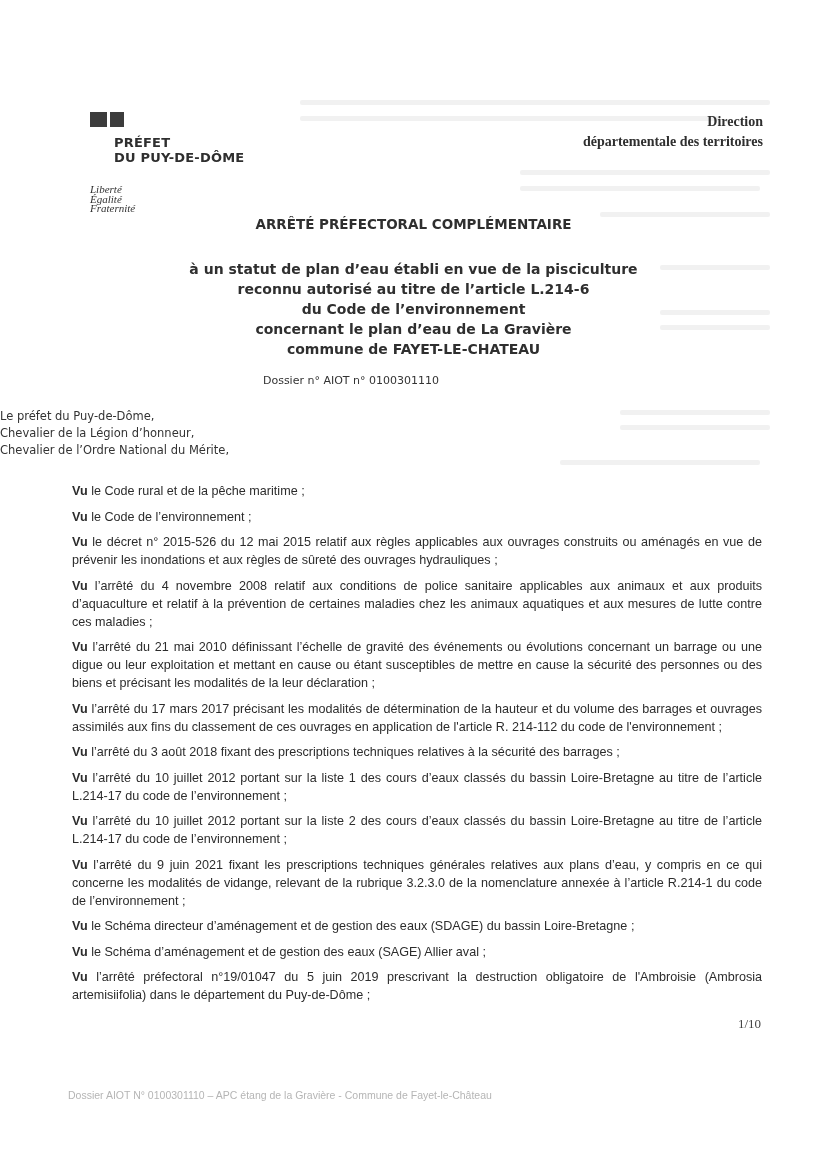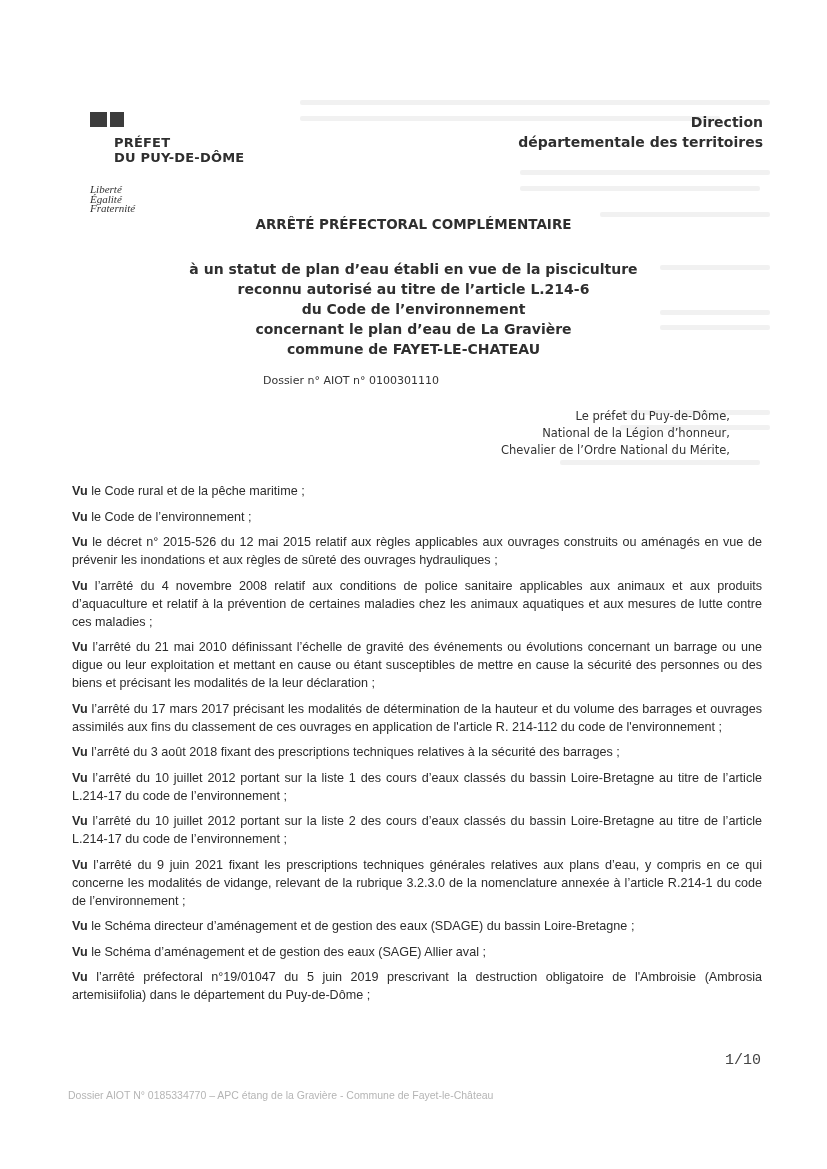--- a/index.html
+++ b/index.html
@@ -26,48 +26,48 @@
     .logo .prefet {
       margin-top: 8px; font-family: "DejaVu Sans", sans-serif; font-weight: bold;
       font-size: 13px; line-height: 15px; color: #2f2f2f; letter-spacing: 0.2px; margin-left: 24px;
     }
     .logo .motto {
       margin-top: 20px; font-family: Liberation Serif, serif; font-style: italic;
       font-size: 11px; line-height: 9.5px; color: #333;
     }
     .direction {
       position: absolute; right: 64px; top: 112px; text-align: right;
-      font-weight: bold; font-size: 14px; line-height: 20px; color: #2f2f2f;
+      font-weight: bold; font-size: 14px; line-height: 20px; color: #2f2f2f; font-family: Liberation Serif, serif;
     }
     .title {
       position: absolute; left: 0; width: 827px; top: 216px; text-align: center;
       font-weight: bold; font-size: 13.5px; color: #2f2f2f;
     }
     .subtitle {
       position: absolute; left: 0; width: 827px; top: 259px; text-align: center;
       font-weight: bold; font-size: 14px; line-height: 20px; color: #2f2f2f;
     }
     .dossier {
       position: absolute; left: 0; width: 702px; top: 374px; text-align: center;
       font-size: 11px; color: #333;
     }
     .prefet-block {
-      position: absolute; left: 0; width: 730px; top: 408px; text-align: right;
+      position: absolute; left: 0; width: 730px; top: 408px; text-align: left;
       font-size: 11.5px; line-height: 17px; color: #333;
     }
     .vus {
       position: absolute; left: 72px; top: 482px; width: 690px;
       font-family: "Liberation Sans", sans-serif; font-size: 12.6px; line-height: 18px;
       color: #2c2c2c;
     }
     .vu { margin: 0 0 7.5px 0; text-align: justify; }
     .vu b { font-weight: bold; }
     .pagenum {
-      position: absolute; right: 66px; top: 1052px; font-size: 15px; color: #444;
-      font-family: Liberation Mono, monospace;
+      position: absolute; right: 66px; top: 1016px; font-size: 13px; color: #444;
+      font-family: Liberation Serif, serif;
     }
     .footer {
       position: absolute; left: 68px; top: 1089px; font-size: 10.5px; color: #b5b5b5;
       font-family: "Liberation Sans", sans-serif;
     }
   </style>
 </head>
 <body>
 
 <div class="bleed">
@@ -113,34 +113,34 @@
   <div>reconnu autorisé au titre de l’article L.214-6</div>
   <div>du Code de l’environnement</div>
   <div>concernant le plan d’eau de La Gravière</div>
   <div>commune de FAYET-LE-CHATEAU</div>
 </div>
 
 <div class="dossier">Dossier n°  AIOT n° 0100301110</div>
 
 <div class="prefet-block">
   <div>Le préfet du Puy-de-Dôme,</div>
-  <div>National de la Légion d’honneur,</div>
+  <div>Chevalier de la Légion d’honneur,</div>
   <div>Chevalier de l’Ordre National du Mérite,</div>
 </div>
 
 <div class="vus">
   <p class="vu"><b>Vu</b> <span>le Code rural et de la pêche maritime ;</span></p>
   <p class="vu"><b>Vu</b> <span>le Code de l’environnement ;</span></p>
   <p class="vu"><b>Vu</b> <span>le décret n° 2015-526 du 12 mai 2015 relatif aux règles applicables aux ouvrages construits ou aménagés en vue de prévenir les inondations et aux règles de sûreté des ouvrages hydrauliques ;</span></p>
   <p class="vu"><b>Vu</b> <span>l’arrêté du 4 novembre 2008 relatif aux conditions de police sanitaire applicables aux animaux et aux produits d’aquaculture et relatif à la prévention de certaines maladies chez les animaux aquatiques et aux mesures de lutte contre ces maladies ;</span></p>
   <p class="vu"><b>Vu</b> <span>l’arrêté du 21 mai 2010 définissant l’échelle de gravité des événements ou évolutions concernant un barrage ou une digue ou leur exploitation et mettant en cause ou étant susceptibles de mettre en cause la sécurité des personnes ou des biens et précisant les modalités de la leur déclaration ;</span></p>
   <p class="vu"><b>Vu</b> <span>l’arrêté du 17 mars 2017 précisant les modalités de détermination de la hauteur et du volume des barrages et ouvrages assimilés aux fins du classement de ces ouvrages en application de l'article R. 214-112 du code de l'environnement ;</span></p>
   <p class="vu"><b>Vu</b> <span>l’arrêté du 3 août 2018 fixant des prescriptions techniques relatives à la sécurité des barrages ;</span></p>
   <p class="vu"><b>Vu</b> <span>l’arrêté du 10 juillet 2012 portant sur la liste 1 des cours d’eaux classés du bassin Loire-Bretagne au titre de l’article L.214-17 du code de l’environnement ;</span></p>
   <p class="vu"><b>Vu</b> <span>l’arrêté du 10 juillet 2012 portant sur la liste 2 des cours d’eaux classés du bassin Loire-Bretagne au titre de l’article L.214-17 du code de l’environnement ;</span></p>
   <p class="vu"><b>Vu</b> <span>l’arrêté du 9 juin 2021 fixant les prescriptions techniques générales relatives aux plans d’eau, y compris en ce qui concerne les modalités de vidange, relevant de la rubrique 3.2.3.0 de la nomenclature annexée à l’article R.214-1 du code de l’environnement ;</span></p>
   <p class="vu"><b>Vu</b> <span>le Schéma directeur d’aménagement et de gestion des eaux (SDAGE) du bassin Loire-Bretagne ;</span></p>
   <p class="vu"><b>Vu</b> <span>le Schéma d’aménagement et de gestion des eaux (SAGE) Allier aval ;</span></p>
   <p class="vu"><b>Vu</b> <span>l’arrêté préfectoral n°19/01047 du 5 juin 2019 prescrivant la destruction obligatoire de l'Ambroisie (Ambrosia artemisiifolia) dans le département du Puy-de-Dôme ;</span></p>
 </div>
 
 <div class="pagenum">1/10</div>
-<div class="footer">Dossier AIOT N° 0185334770 – APC étang de la Gravière - Commune de Fayet-le-Château</div>
+<div class="footer">Dossier AIOT N° 0100301110 – APC étang de la Gravière - Commune de Fayet-le-Château</div>
 
 </body></html>

